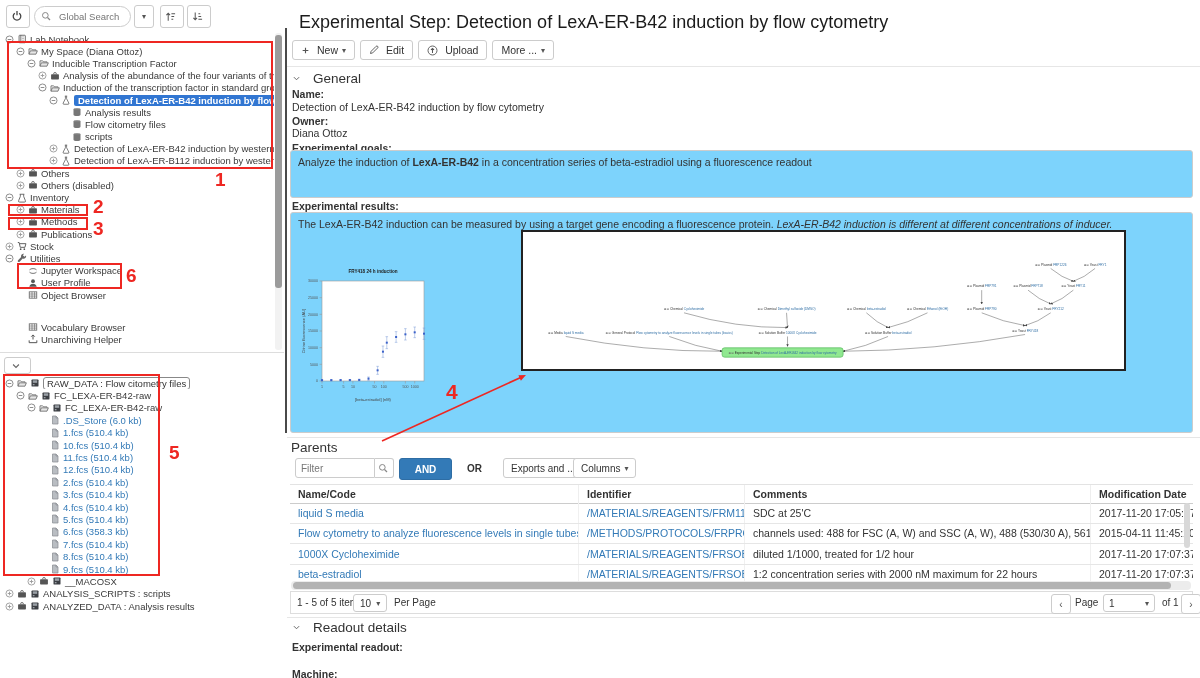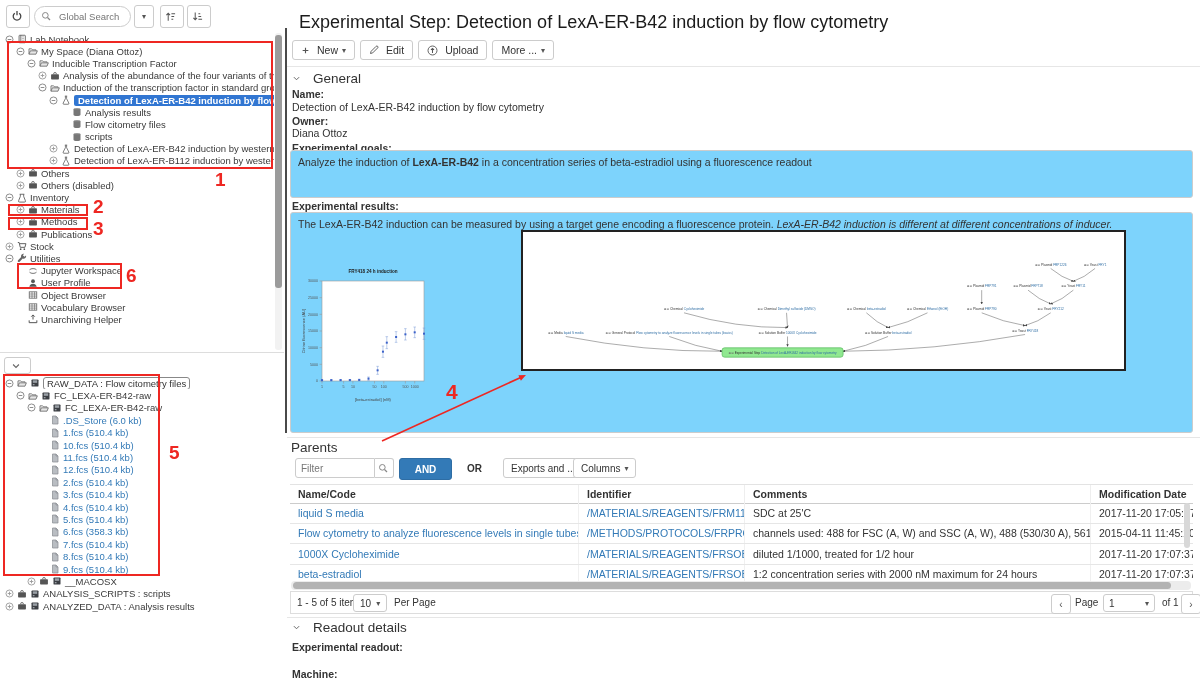--- a/index.html
+++ b/index.html
@@ -413,21 +413,21 @@
         <div class="trow" style="padding-left: 14px;">
           <span class="ic" style="width:9px"></span>
           <span class="ic">
             <svg width="10" height="10" viewBox="0 0 12 12">
               <rect x="1.5" y="2.2" width="9" height="7.6" fill="#fff" stroke="#666"></rect>
               <path d="M1.5 4.8h9M1.5 7.3h9M4.8 2.2v7.6M7.9 2.2v7.6" stroke="#666" stroke-width="0.8"></path>
             </svg>
           </span>
           <span class="tlabel">Object Browser</span>
         </div>
-        <div class="trow" style="padding-left: 14px;">
+        <div class="trow" style="padding-left: 14px; margin-top: 20px;">
           <span class="ic" style="width:9px"></span>
           <span class="ic">
             <svg width="10" height="10" viewBox="0 0 12 12">
               <rect x="1.5" y="2.2" width="9" height="7.6" fill="#fff" stroke="#666"></rect>
               <path d="M1.5 4.8h9M1.5 7.3h9M4.8 2.2v7.6M7.9 2.2v7.6" stroke="#666" stroke-width="0.8"></path>
             </svg>
           </span>
           <span class="tlabel">Vocabulary Browser</span>
         </div>
         <div class="trow" style="padding-left: 14px;">
@@ -961,21 +961,21 @@
         </div>
         <div class="prow">
           <div class="pcell link" style="width: 288px;">1000X Cycloheximide</div>
           <div class="pcell link" style="width: 166px;">/MATERIALS/REAGENTS/FRSOB34</div>
           <div class="pcell" style="width: 346px;">diluted 1/1000, treated for 1/2 hour</div>
           <div class="pcell" style="width: 103px;">2017-11-20 17:07:37</div>
         </div>
         <div class="prow">
           <div class="pcell link" style="width: 288px;">beta-estradiol</div>
           <div class="pcell link" style="width: 166px;">/MATERIALS/REAGENTS/FRSOB37</div>
-          <div class="pcell" style="width: 346px;">1:2 concentration series with 2000 nM maximum for 24 hours</div>
+          <div class="pcell" style="width: 346px;">1:2 concentration series with 2000 nM maximum for 22 hours</div>
           <div class="pcell" style="width: 103px;">2017-11-20 17:07:37</div>
         </div>
       </div>
     <div class="vscroll-grid"></div>
     <div class="hscroll">
         <div class="thumb"></div>
       </div>
 
     <div class="pagbar">
       <span class="pag-item" style="left:6px;top:5px">1 - 5 of 5 items</span>

